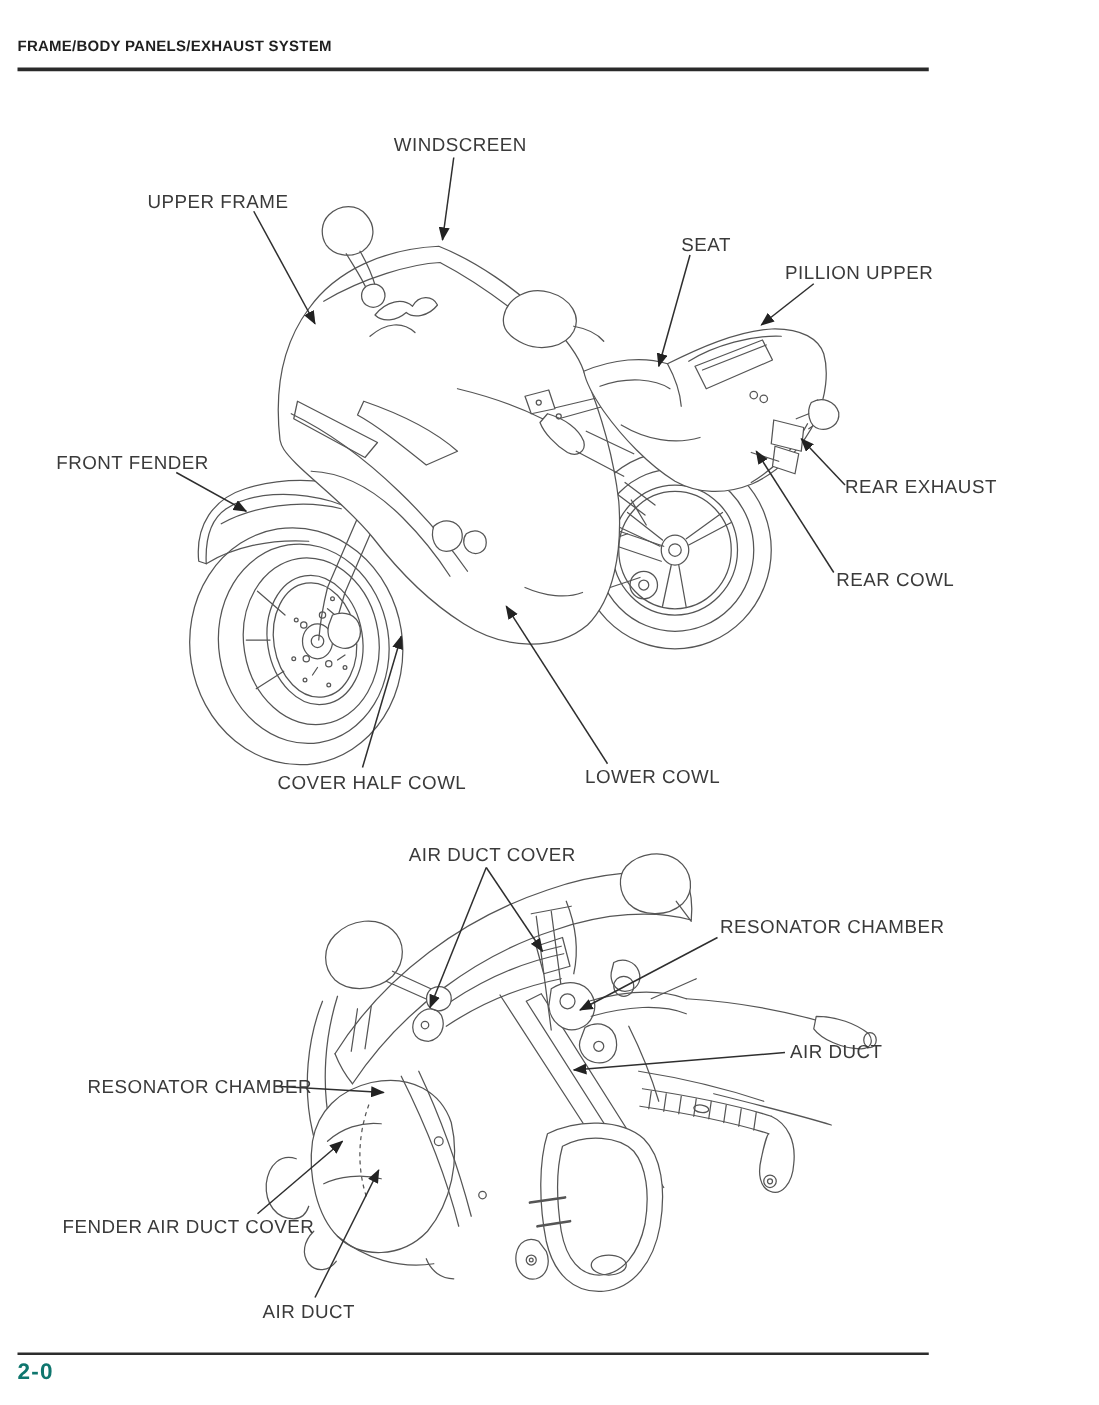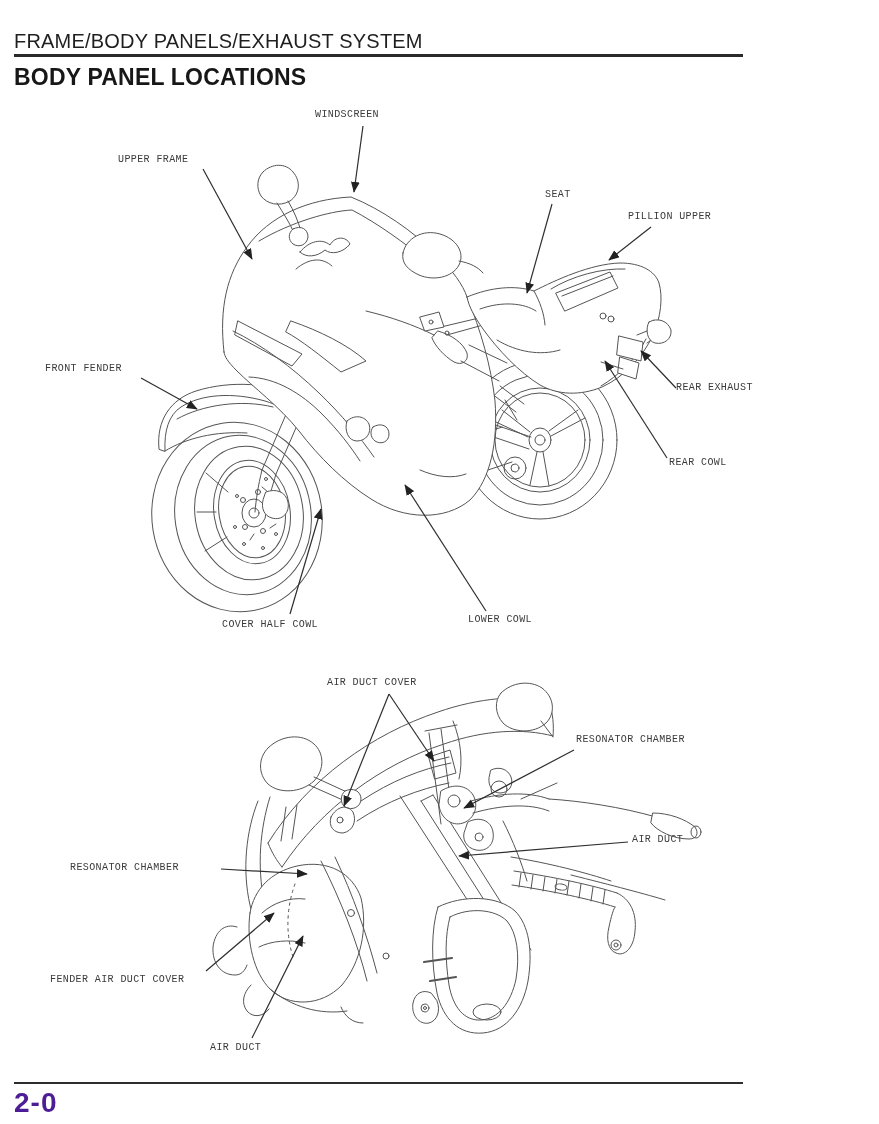--- a/index.html
+++ b/index.html
@@ -1,47 +1,46 @@
 <!DOCTYPE html>
 <html><head>
 <meta charset="utf-8">
 <style>
   html,body{margin:0;padding:0;background:#e8e8e8;}
   .page{
     position:relative;width:879px;height:1124px;background:#ffffff;
     font-family:"Liberation Sans", sans-serif;overflow:hidden;margin:0 auto;
   }
   .hdr{
-    position:absolute;left:14px;top:30px;font-size:20px;font-weight:normal;
+    position:absolute;left:14px;top:30px;font-size:12px;font-weight:bold;
     letter-spacing:0.2px;color:#1f1f1f;white-space:nowrap;
   }
   .hdr-rule{position:absolute;left:14px;top:54px;width:729px;height:3px;background:#2a2a2a;}
   .page-title{
     position:absolute;left:14px;top:64px;font-size:23px;font-weight:bold;
     letter-spacing:0.2px;color:#171717;white-space:nowrap;
   }
   .lbl{
-    position:absolute;font-size:10px;letter-spacing:0.4px;line-height:1.1;
-    color:#3a3a3a;white-space:nowrap;font-family:Liberation Mono, monospace;
+    position:absolute;font-size:15px;letter-spacing:0.4px;line-height:1.1;
+    color:#3a3a3a;white-space:nowrap;
   }
   .ftr-rule{position:absolute;left:14px;top:1082px;width:729px;height:2px;background:#2d2d2d;}
   .page-no{
-    position:absolute;left:14px;top:1087px;font-size:28px;font-weight:bold;
-    letter-spacing:1px;color:#4c1d95;
+    position:absolute;left:14px;top:1087px;font-size:18px;font-weight:bold;
+    letter-spacing:1px;color:#0f766e;
   }
   svg.art{position:absolute;left:0;top:0;}
 </style>
 </head>
 <body>
 
 <div class="page">
 
   <div class="hdr">FRAME/BODY PANELS/EXHAUST SYSTEM</div>
   <div class="hdr-rule"></div>
-  <div class="page-title">BODY PANEL LOCATIONS</div>
 
   <svg class="art" width="879" height="1124" viewBox="0 0 879 1124">
     <defs>
       <marker id="arw" viewBox="0 0 10 8" refX="9.2" refY="4" markerWidth="11" markerHeight="9" orient="auto" markerUnits="userSpaceOnUse">
         <path d="M0,0 L10,4 L0,8 Z" fill="#222"></path>
       </marker>
     </defs>
 
     <g stroke="#555" stroke-width="1" fill="none" stroke-linecap="round" stroke-linejoin="round">
 

